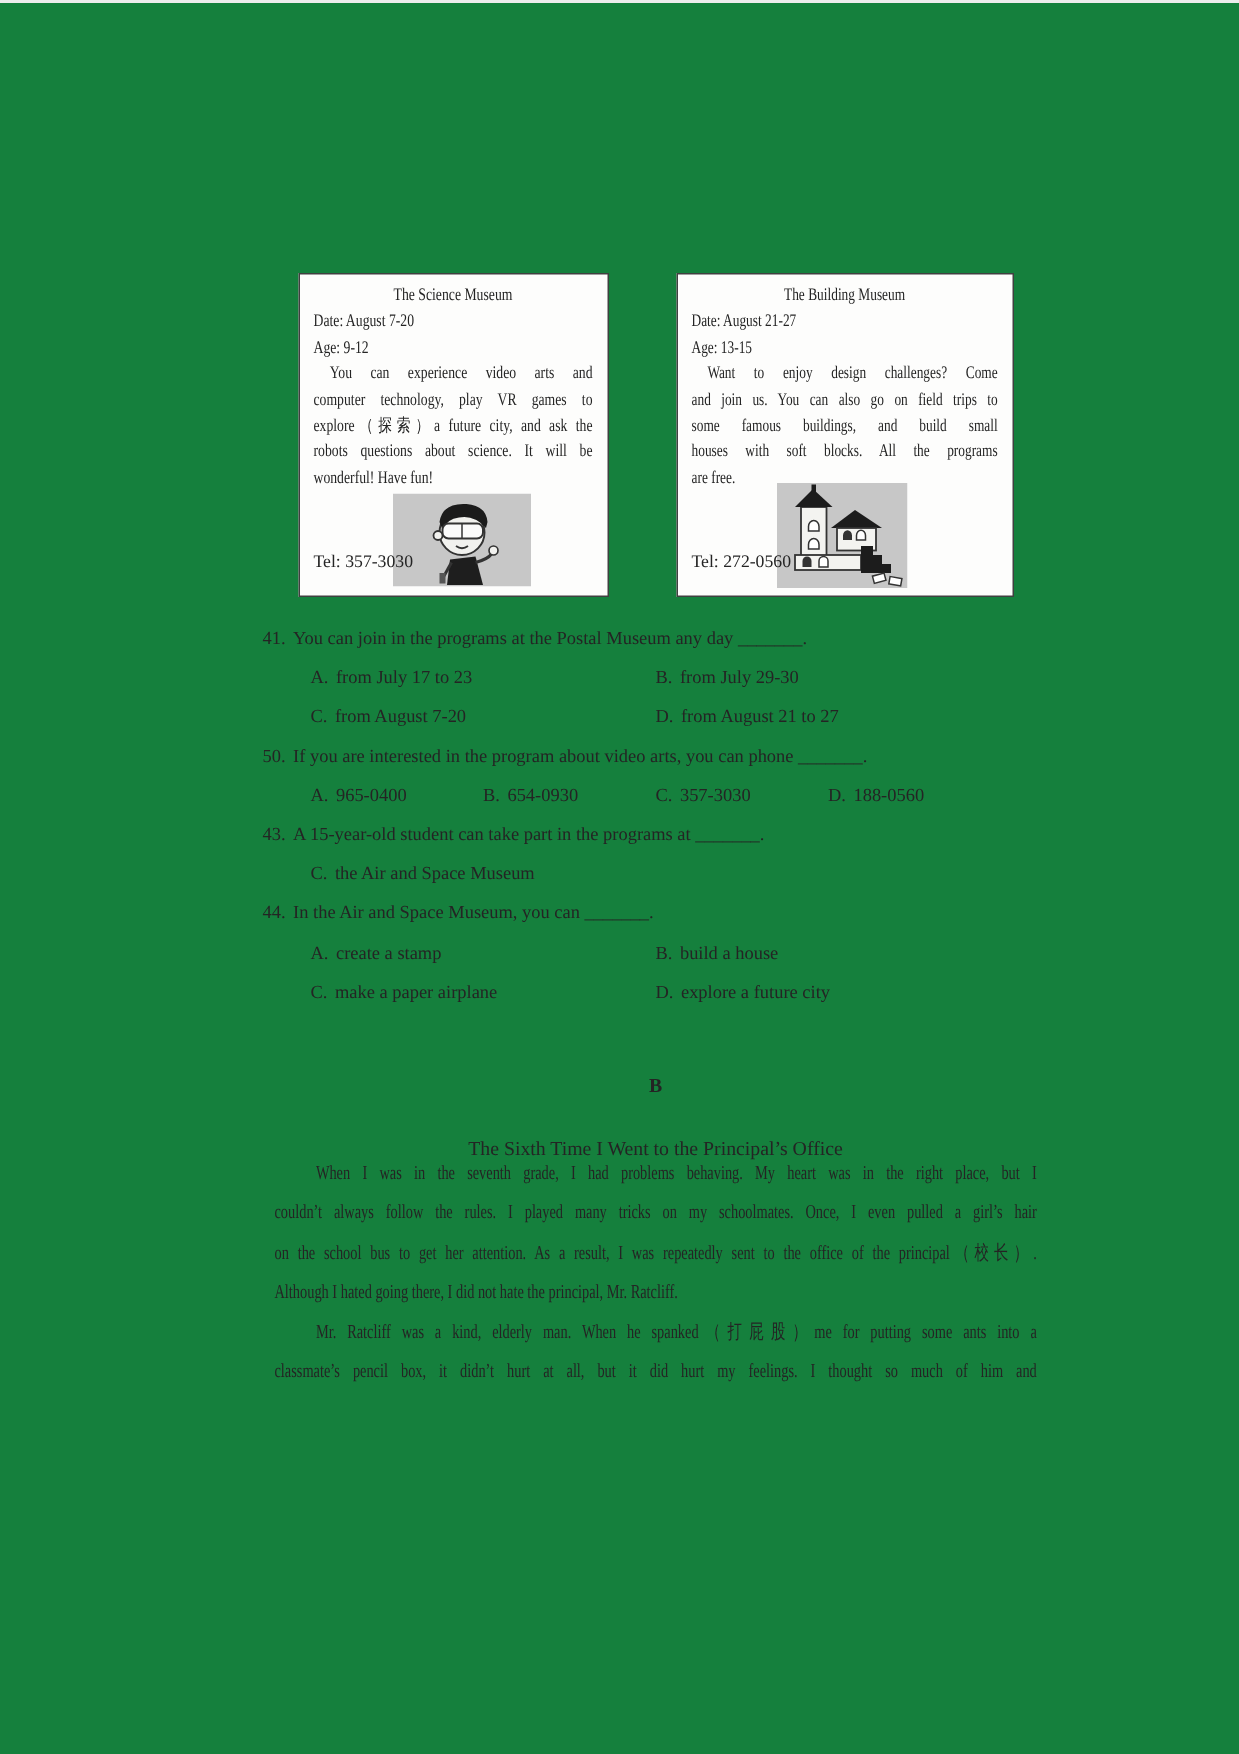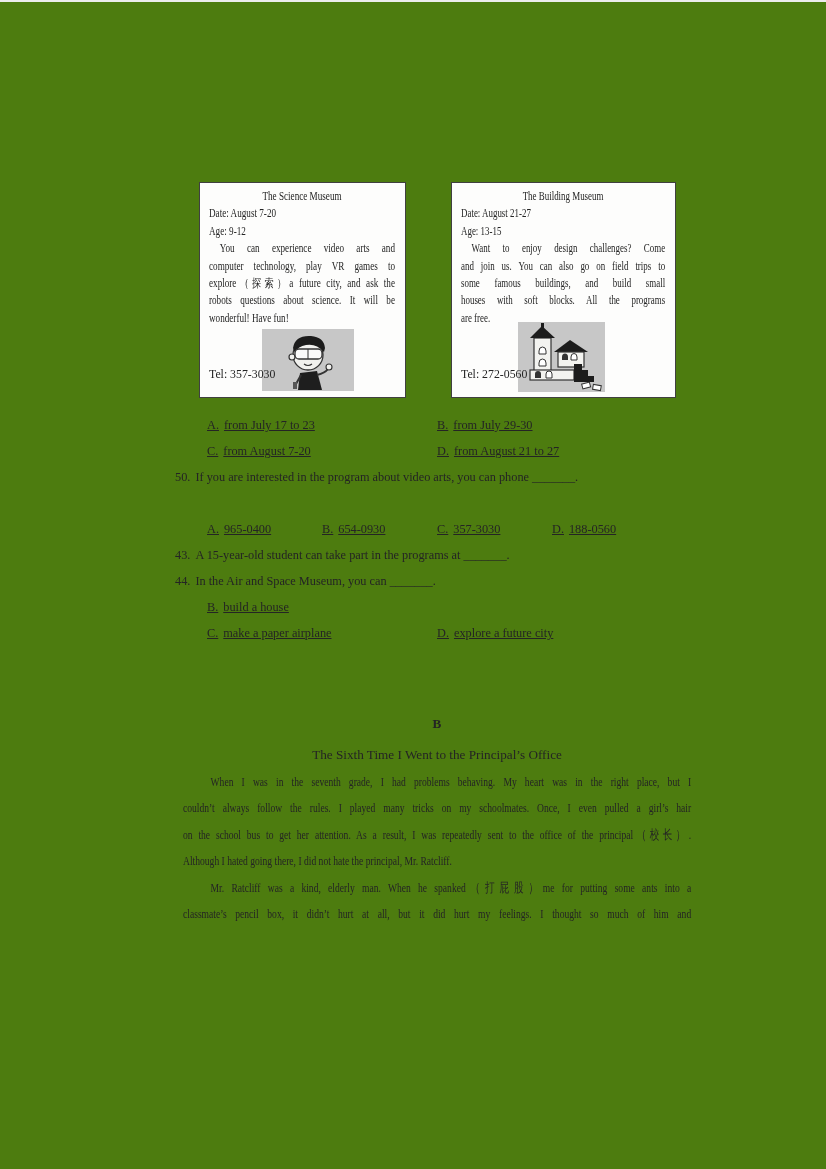--- a/index.html
+++ b/index.html
@@ -1,18 +1,18 @@
 <!DOCTYPE html>
 <html><head>
 <meta charset="utf-8">
 <style>
   html,body { margin:0; padding:0; background:#ffffff; }
   .page {
     position:relative; width:826px; height:1169px;
-    background:#4d7c0f; color:#242424;
+    background:#15803d; color:#242424;
     font-family:"Liberation Serif", serif;
     overflow:hidden;
   }
   .scan-edge { position:absolute; top:0; left:0; right:0; height:2px; background:#ececec; }
 
   
   .card {
     position:absolute; top:182px; height:216px; box-sizing:border-box;
     border:1.5px solid #404040; background:#fdfdfc; padding:5px 9px;
   }
@@ -30,28 +30,28 @@
   .card-science  .card-art { left:62px; top:146px; }
   .card-building .card-art { left:66px; top:139px; }
 
   
   .questions { position:absolute; left:175px; top:412px; width:580px;
                font-size:12.3px; }
   .q-row { line-height:26.2px; white-space:nowrap; }
   .q-num { margin-right:5px; }
   .q-opts { margin-left:32px; display:grid; }
   .q-opts.two  { grid-template-columns:230px 1fr; }
-  .q-opts.four { grid-template-columns:115px 115px 115px 1fr;margin-top:25px; }
-  .opt { white-space:nowrap;text-decoration:underline; }
+  .q-opts.four { grid-template-columns:115px 115px 115px 1fr; }
+  .opt { white-space:nowrap; }
   .opt-label { margin-right:5px; }
 
   
   .section-heading { position:absolute; left:183px; top:711px; width:508px; text-align:center; }
   .section-label { font-weight:bold; font-size:13.2px; line-height:26px; }
-  .passage-title { font-size:13.2px; line-height:26px; margin-top:5px; }
+  .passage-title { font-size:13.2px; line-height:26px; margin-top:16px; }
   .passage {
     position:absolute; left:183px; top:769px; width:700px;
     transform:scaleX(0.726); transform-origin:0 0;
     font-size:13.2px;
   }
   .p-line { line-height:26.4px; text-align:justify; text-align-last:justify; }
   .p-line.jlast { text-align-last:left; }
   .p-indent { text-indent:38px; }
 </style>
 </head>
@@ -119,20 +119,23 @@
         <path d="M56 42 h8 v6 h6 v6 h6 v6 h-20 z" fill="#1c1c1c"></path>
         <rect x="64" y="61" width="8" height="5" fill="#ffffff" stroke="#333" stroke-width="1" transform="rotate(-15 68 63)"></rect>
         <rect x="75" y="63" width="8" height="5" fill="#ffffff" stroke="#333" stroke-width="1" transform="rotate(10 79 65)"></rect>
       </svg>
     </span>
     <div class="card-tel">Tel: 272-0560</div>
   </div>
 
   <div class="questions">
 
+    <div class="q-row">
+      <span class="q-num">41.</span><span>You can join in the programs at the Postal Museum any day _______.</span>
+    </div>
     <div class="q-row q-opts two">
       <span class="opt"><span class="opt-label">A.</span><span>from July 17 to 23</span></span>
       <span class="opt"><span class="opt-label">B.</span><span>from July 29-30</span></span>
     </div>
     <div class="q-row q-opts two">
       <span class="opt"><span class="opt-label">C.</span><span>from August 7-20</span></span>
       <span class="opt"><span class="opt-label">D.</span><span>from August 21 to 27</span></span>
     </div>
 
     <div class="q-row">
@@ -142,26 +145,28 @@
       <span class="opt"><span class="opt-label">A.</span><span>965-0400</span></span>
       <span class="opt"><span class="opt-label">B.</span><span>654-0930</span></span>
       <span class="opt"><span class="opt-label">C.</span><span>357-3030</span></span>
       <span class="opt"><span class="opt-label">D.</span><span>188-0560</span></span>
     </div>
 
     <div class="q-row">
       <span class="q-num">43.</span><span>A 15-year-old student can take part in the programs at _______.</span>
     </div>
     <div class="q-row q-opts two">
+      <span class="opt"><span class="opt-label">C.</span><span>the Air and Space Museum</span></span>
     </div>
 
     <div class="q-row">
       <span class="q-num">44.</span><span>In the Air and Space Museum, you can _______.</span>
     </div>
     <div class="q-row q-opts two">
+      <span class="opt"><span class="opt-label">A.</span><span>create a stamp</span></span>
       <span class="opt"><span class="opt-label">B.</span><span>build a house</span></span>
     </div>
     <div class="q-row q-opts two">
       <span class="opt"><span class="opt-label">C.</span><span>make a paper airplane</span></span>
       <span class="opt"><span class="opt-label">D.</span><span>explore a future city</span></span>
     </div>
   </div>
 
   <div class="section-heading">
     <div class="section-label">B</div>

